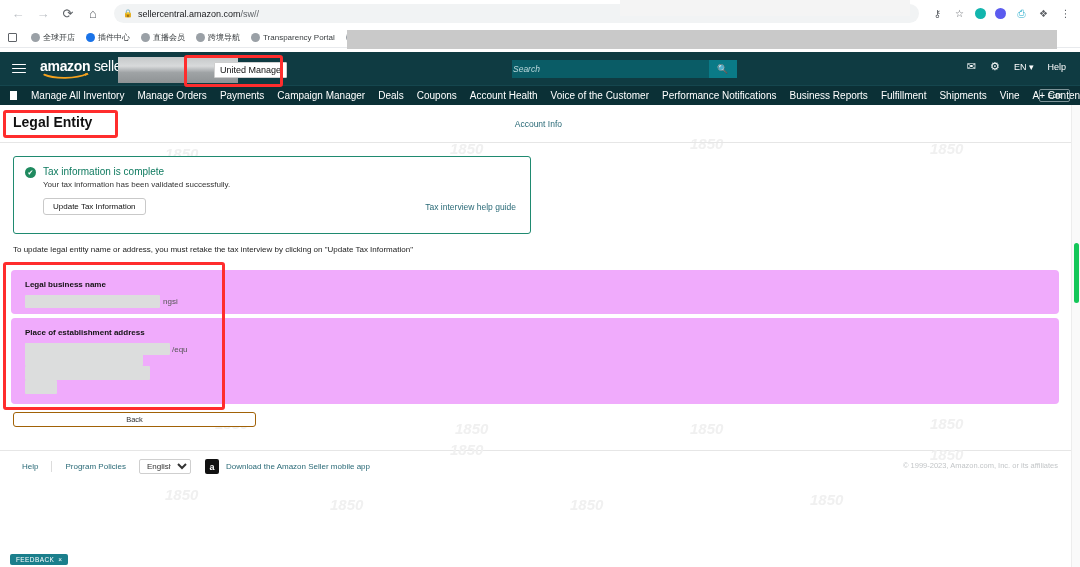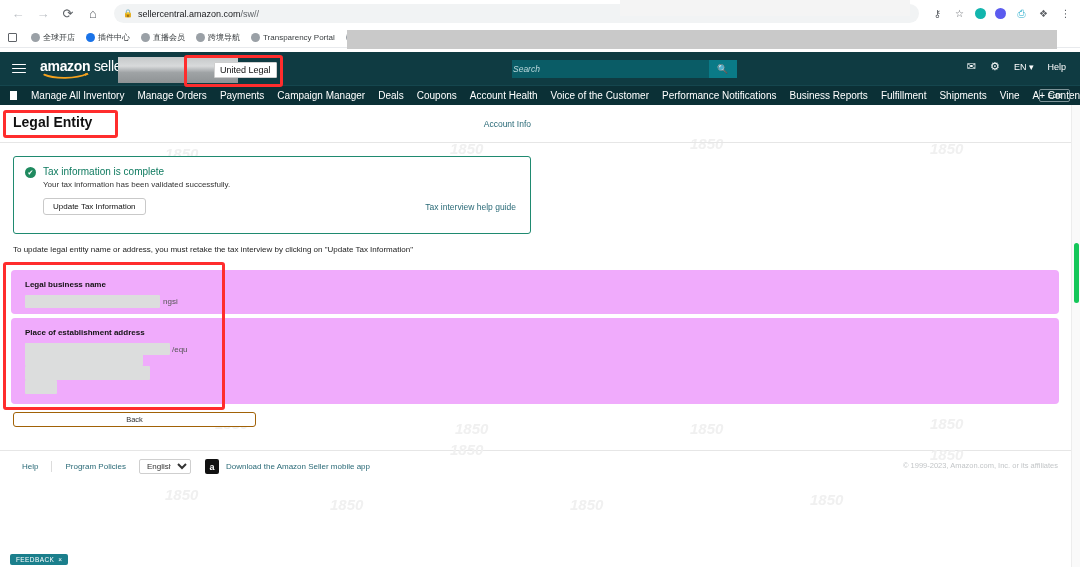--- a/index.html
+++ b/index.html
@@ -95,21 +95,21 @@
     font-size:7.5px; padding:1px 8px; border-radius:2px; background:transparent;
   }
 
   
   .body-area { position:absolute; top:105px; left:0; width:1080px; height:345px; background:#fff; }
   .title-row { position:relative; height:38px; border-bottom:1px solid #e6e6e6; }
   .page-title {
     position:absolute; left:13px; top:9px; font-size:14px; font-weight:700; color:#111;
   }
   .account-info {
-    position:absolute; right:549px; top:14px; font-size:8.5px; color:#2a6a77;
+    position:absolute; right:518px; top:14px; font-size:8.5px; color:#2a6a77;
   }
 
   
   .annot { position:absolute; border:3px solid #ff2d2d; border-radius:3px; z-index:9; pointer-events:none; }
   .annot-title  { left:3px;   top:110px; width:115px; height:28px; }
   .annot-country{ left:184px; top:55px;  width:99px;  height:32px; }
   .annot-fields { left:3px;   top:262px; width:222px; height:148px; }
 
   
   .success-panel {
@@ -264,21 +264,21 @@
         <b>amazon</b><span class="light"> seller central</span>
       </div>
       <svg class="smile" viewBox="0 0 54 8">
         <path d="M1 3 C12 8, 38 8, 50 2" stroke="#f6a21e" stroke-width="2" fill="none" stroke-linecap="round"></path>
         <path d="M48 1 L52 2.5 L47.5 4.5 Z" fill="#f6a21e"></path>
       </svg>
     </div>
   </div>
 
   <div class="hdr-redact"></div>
-  <div class="country-pill">United Legal</div>
+  <div class="country-pill">United Manage</div>
 
   <div class="search-wrap">
     <input class="search-input" value="" placeholder="Search" style="">
     <button class="search-btn">🔍</button>
   </div>
 
   <div class="hdr-right">
     <div class="ico">✉</div>
     <div class="ico">⚙</div>
     <div class="txt">

